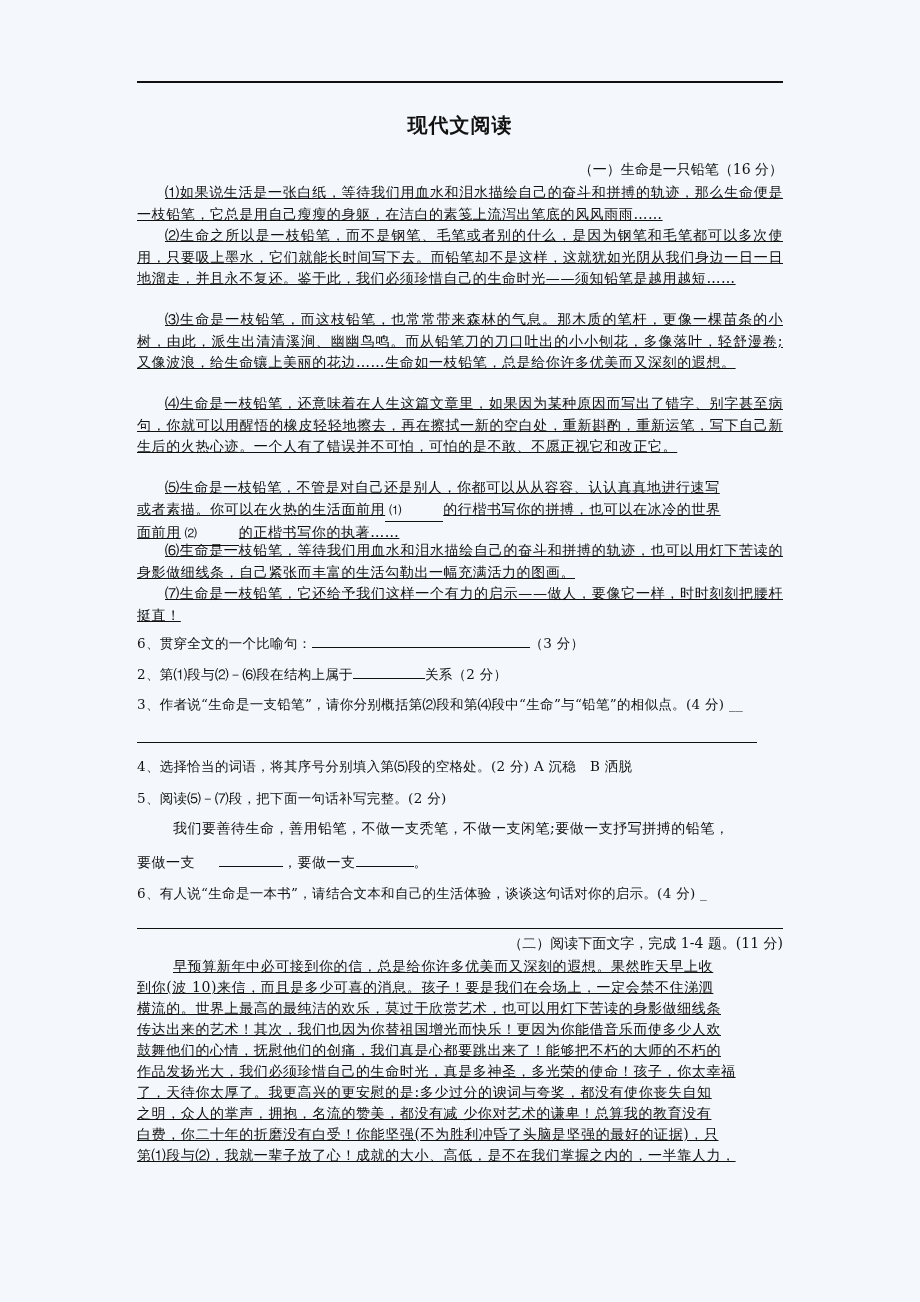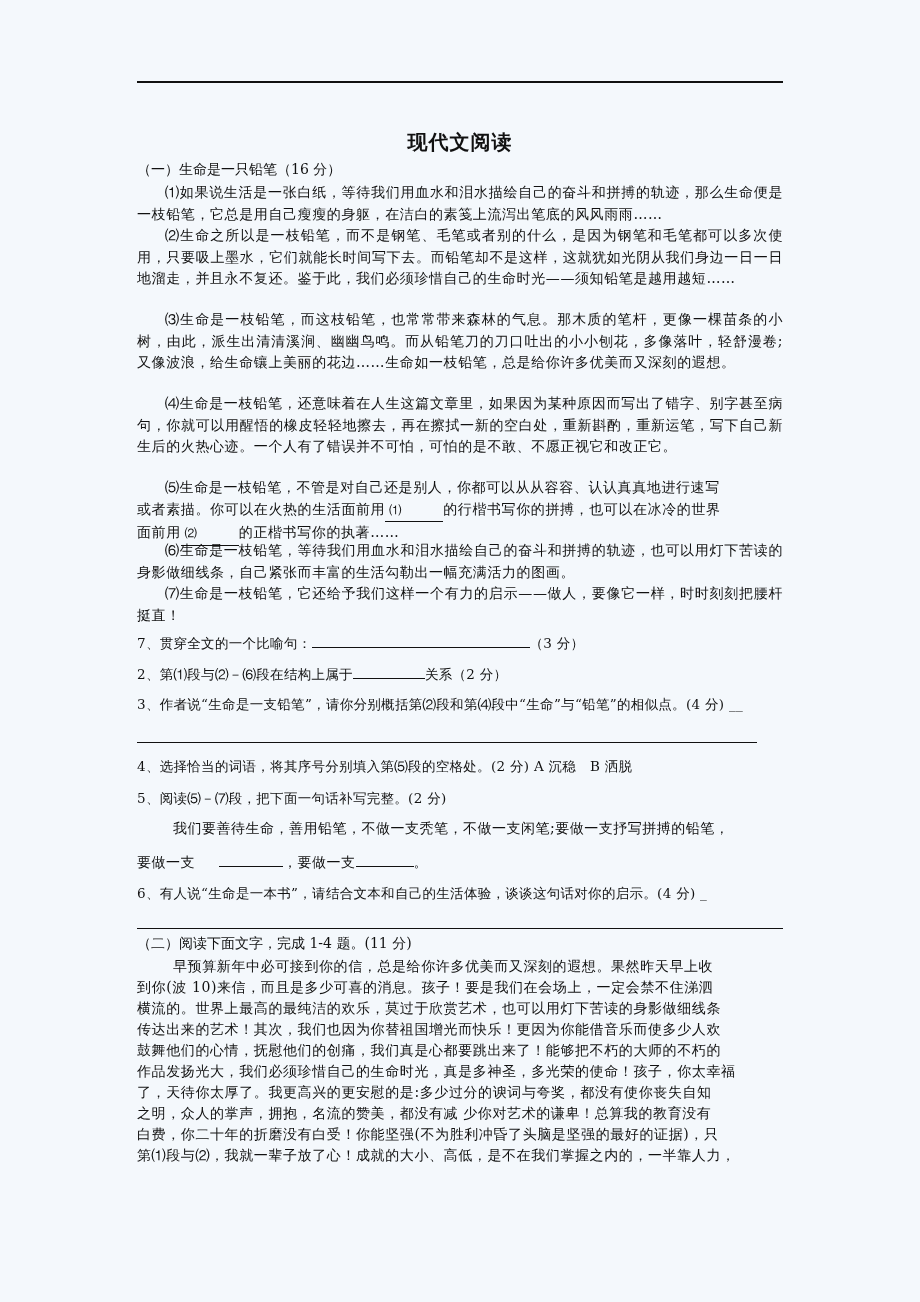--- a/index.html
+++ b/index.html
@@ -9,27 +9,27 @@
     font-family: "DejaVu Serif", "Liberation Serif", serif;
     color: #111;
     position: relative;
     overflow: hidden;
   }
   .page { position: absolute; left: 137px; top: 0; width: 646px; }
   .rule-top { position: absolute; left: 0; top: 81px; width: 646px; height: 2px; background: #111; }
   .title {
     position: absolute; left: 0; top: 112px; width: 646px; text-align: center;
     font-family: "DejaVu Sans", "Liberation Sans", sans-serif;
-    font-weight: bold; font-size: 20px; letter-spacing: 1px; margin-top: 17px;
+    font-weight: bold; font-size: 20px; letter-spacing: 1px;
   }
-  .sec-heading { position: absolute; left: 0; width: 646px; text-align: left; font-size: 14px; }
+  .sec-heading { position: absolute; left: 0; width: 646px; text-align: right; font-size: 14px; }
   .para {
     position: absolute; left: 0; width: 646px;
     font-size: 14px; line-height: 21.5px; text-align: justify;
-    text-indent: 28px; letter-spacing: 0.6px;
+    text-indent: 28px; letter-spacing: 0.6px; text-decoration: underline;
   }
   .para.tight { line-height: 21px; }
   .q { position: absolute; left: 0; width: 650px; font-size: 13.5px; white-space: nowrap; letter-spacing: 0.3px; }
   .blank { display: inline-block; border-bottom: 1px solid #111; height: 14px; vertical-align: baseline; }
   .blank-label { display: inline-block; border-bottom: 1px solid #111; text-align: left; padding-left: 4px; font-size: 12px; }
   .long-line { position: absolute; left: 0; height: 1px; background: #111; }
   .indent-line { position: absolute; left: 0; width: 646px; font-size: 14px; letter-spacing: 0.5px; white-space: nowrap; }
 </style>
 </head>
 <body>
@@ -53,21 +53,21 @@
     </div>
     <div style="white-space:nowrap;">
       <span>面前用</span><span class="blank-label" style="width:54px;">⑵</span><span>的正楷书写你的执著……</span>
     </div>
   </div>
 
   <div class="para" style="top:540px;">⑹生命是一枝铅笔，等待我们用血水和泪水描绘自己的奋斗和拼搏的轨迹，也可以用灯下苦读的身影做细线条，自己紧张而丰富的生活勾勒出一幅充满活力的图画。</div>
   <div class="para" style="top:583px;">⑺生命是一枝铅笔，它还给予我们这样一个有力的启示——做人，要像它一样，时时刻刻把腰杆挺直！</div>
 
   <div class="q" style="top:633px;">
-    <span>7、贯穿全文的一个比喻句：</span><span class="blank" style="width:218px;"></span><span>（3 分）</span>
+    <span>6、贯穿全文的一个比喻句：</span><span class="blank" style="width:218px;"></span><span>（3 分）</span>
   </div>
 
   <div class="q" style="top:664px;">
     <span>2、第⑴段与⑵－⑹段在结构上属于</span><span class="blank" style="width:72px;"></span><span>关系（2 分）</span>
   </div>
 
   <div class="q" style="top:696px;">3、作者说“生命是一支铅笔”，请你分别概括第⑵段和第⑷段中“生命”与“铅笔”的相似点。(4 分) __</div>
   <div class="long-line" style="top:742px; width:620px;"></div>
 
   <div class="q" style="top:758px;">4、选择恰当的词语，将其序号分别填入第⑸段的空格处。(2 分) A 沉稳　B 洒脱</div>

